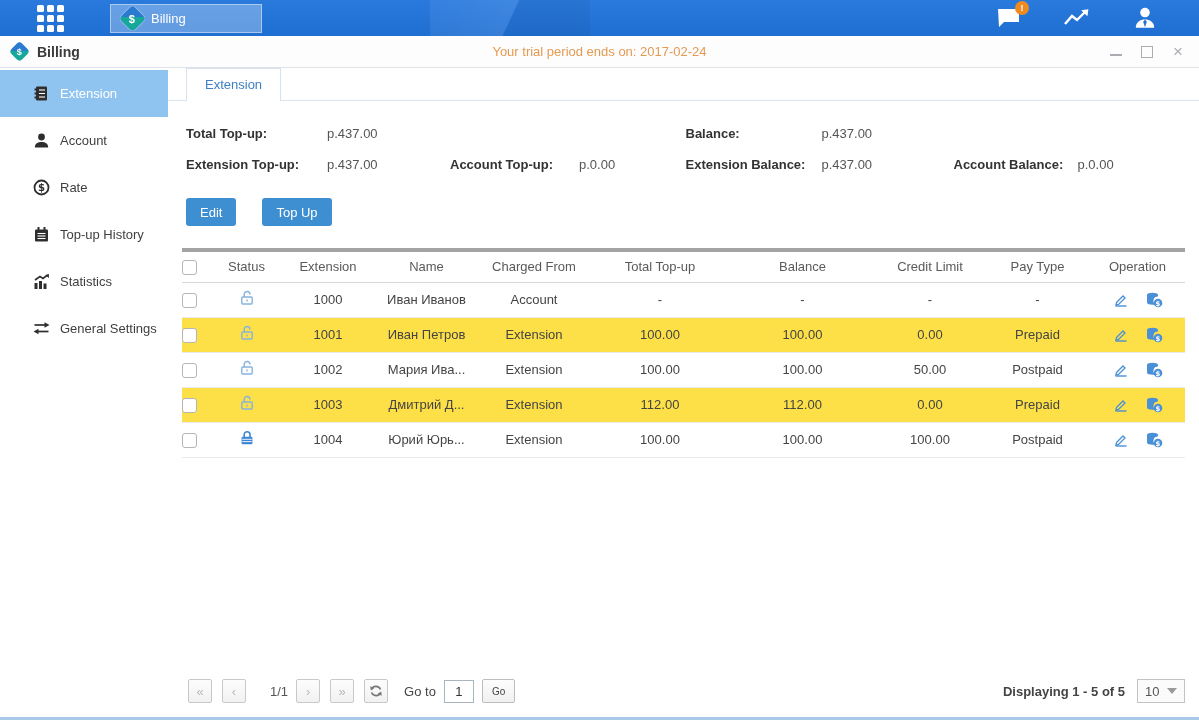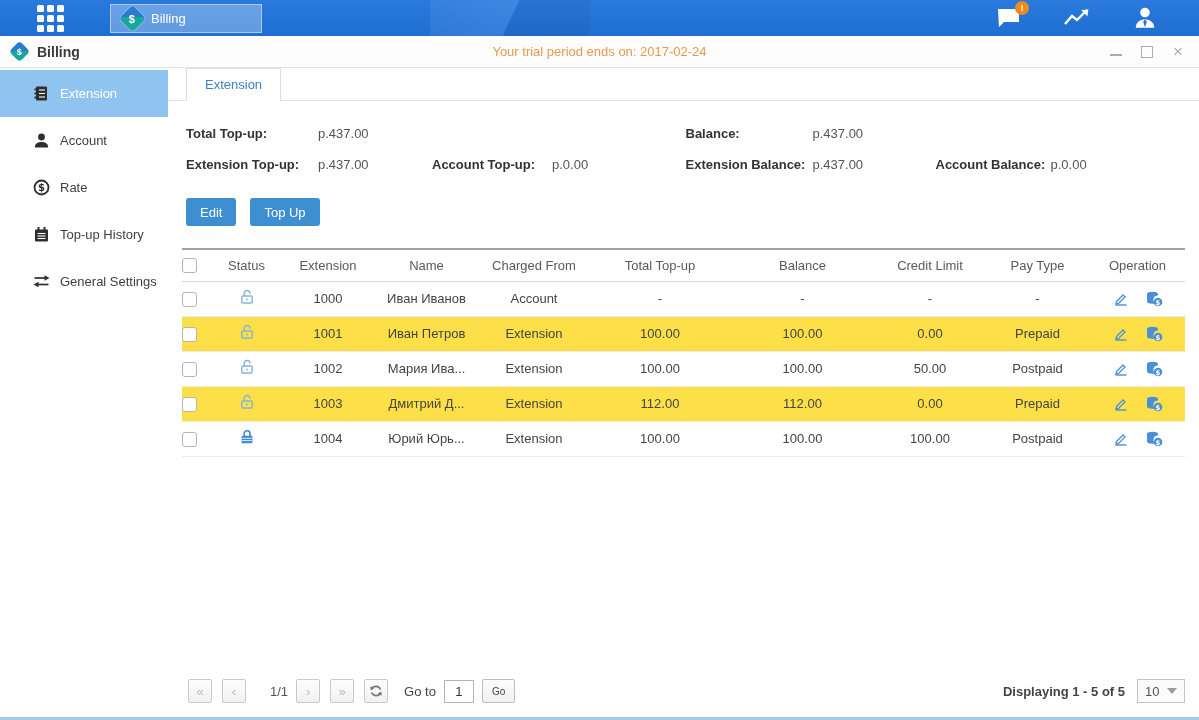--- a/index.html
+++ b/index.html
@@ -39,33 +39,33 @@
   .side-item.active { background:#8fc3f0; color:#fff; }
   .side-item svg { flex:0 0 auto; }
 
   .content { flex:1; display:flex; flex-direction:column; min-width:0; }
   .tabbar { height:33px; border-bottom:1px solid #d9e4ef; display:flex; align-items:flex-end; padding-left:18px; }
   .tab-active { background:#fff; border:1px solid #d5e2ee; border-bottom:none; height:33px; margin-bottom:-1px; min-width:88px; text-align:center; line-height:32px; color:#3e80c4; padding:0 18px; cursor:pointer; position:relative; z-index:2; }
 
   
   .summary { display:flex; padding:17px 14px 0 18px; }
   .sum-half { width:50%; }
-  .sum-row { display:flex; height:31px; align-items:center; }
+  .sum-row { display:flex; height:31px; align-items:center;gap:9px; }
   .sum-label { font-weight:bold; color:#333; }
   .sum-val { color:#555; }
   .w132{width:132px;} .w114{width:114px;} .w120{width:120px;}
   .w127{width:127px;} .w123{width:123px;} .w115{width:115px;}
 
   
-  .btn-row { padding:18px 0 0 18px; display:flex; gap:14px; }
+  .btn-row { padding:18px 0 0 18px; display:flex; gap:26px; }
   .btn-blue { background:#3e8fd2; color:#fff; border:none; border-radius:3px; height:28px; padding:0 14px; font-size:13px; font-family:inherit; cursor:pointer; }
 
   
   table { border-collapse:collapse; table-layout:fixed; margin:22px 14px 0 14px; width:1003px; }
-  th { font-weight:normal; color:#5a5a5a; height:32px; border-top:2px solid #a3a3a3; border-bottom:1px solid #d7d7d7; text-align:center; }
+  th { font-weight:normal; color:#5a5a5a; height:32px; border-top:4px solid #a3a3a3; border-bottom:1px solid #d7d7d7; text-align:center; }
   td { height:35px; text-align:center; color:#444; border-bottom:1px solid #ebebeb; overflow:hidden; white-space:nowrap; }
   tr.alt td { background:#fde047; }
   .chk { width:15px; height:15px; border:1px solid #b5b5b5; border-radius:3px; background:#fff; display:inline-block; cursor:pointer; vertical-align:middle; }
   .op-cell { display:flex; justify-content:center; gap:16px; align-items:center; }
   .op-icon { cursor:pointer; display:inline-flex; }
   .status-icon { display:inline-flex; }
 
   .spacer { flex:1; }
 
   
@@ -175,20 +175,32 @@
           <rect x="2" y="3.5" width="13" height="12" rx="1" fill="#2e2e2e"></rect>
           <rect x="4.5" y="1" width="2" height="3.5" fill="#2e2e2e"></rect>
           <rect x="10.5" y="1" width="2" height="3.5" fill="#2e2e2e"></rect>
           <g stroke="#fff" stroke-width="1.1">
             <line x1="4.5" y1="7.5" x2="12.5" y2="7.5"></line>
             <line x1="4.5" y1="10" x2="12.5" y2="10"></line>
             <line x1="4.5" y1="12.5" x2="12.5" y2="12.5"></line>
           </g>
         </svg>
       <span>Top-up History</span>
+    </div>
+    <div class="side-item">
+      <svg width="17" height="17" viewBox="0 0 17 17">
+          <g fill="#2e2e2e">
+            <rect x="1.5" y="10" width="3" height="6"></rect>
+            <rect x="6" y="8" width="3" height="8"></rect>
+            <rect x="10.5" y="10.5" width="3" height="5.5"></rect>
+          </g>
+          <polyline points="2,7 7,3.5 10,5.5 14.5,2" fill="none" stroke="#2e2e2e" stroke-width="1.6"></polyline>
+          <polygon points="15.8,0.8 16,5 12.5,2.5" fill="#2e2e2e"></polygon>
+        </svg>
+      <span>Statistics</span>
     </div>
     <div class="side-item">
       <svg width="17" height="17" viewBox="0 0 17 17">
           <g stroke="#2e2e2e" stroke-width="1.7">
             <line x1="1.5" y1="5" x2="13" y2="5"></line>
             <line x1="4" y1="11.5" x2="15.5" y2="11.5"></line>
           </g>
           <polygon points="16.5,5 11.5,2.2 11.5,7.8" fill="#2e2e2e"></polygon>
           <polygon points="0.5,11.5 5.5,8.7 5.5,14.3" fill="#2e2e2e"></polygon>
         </svg>

